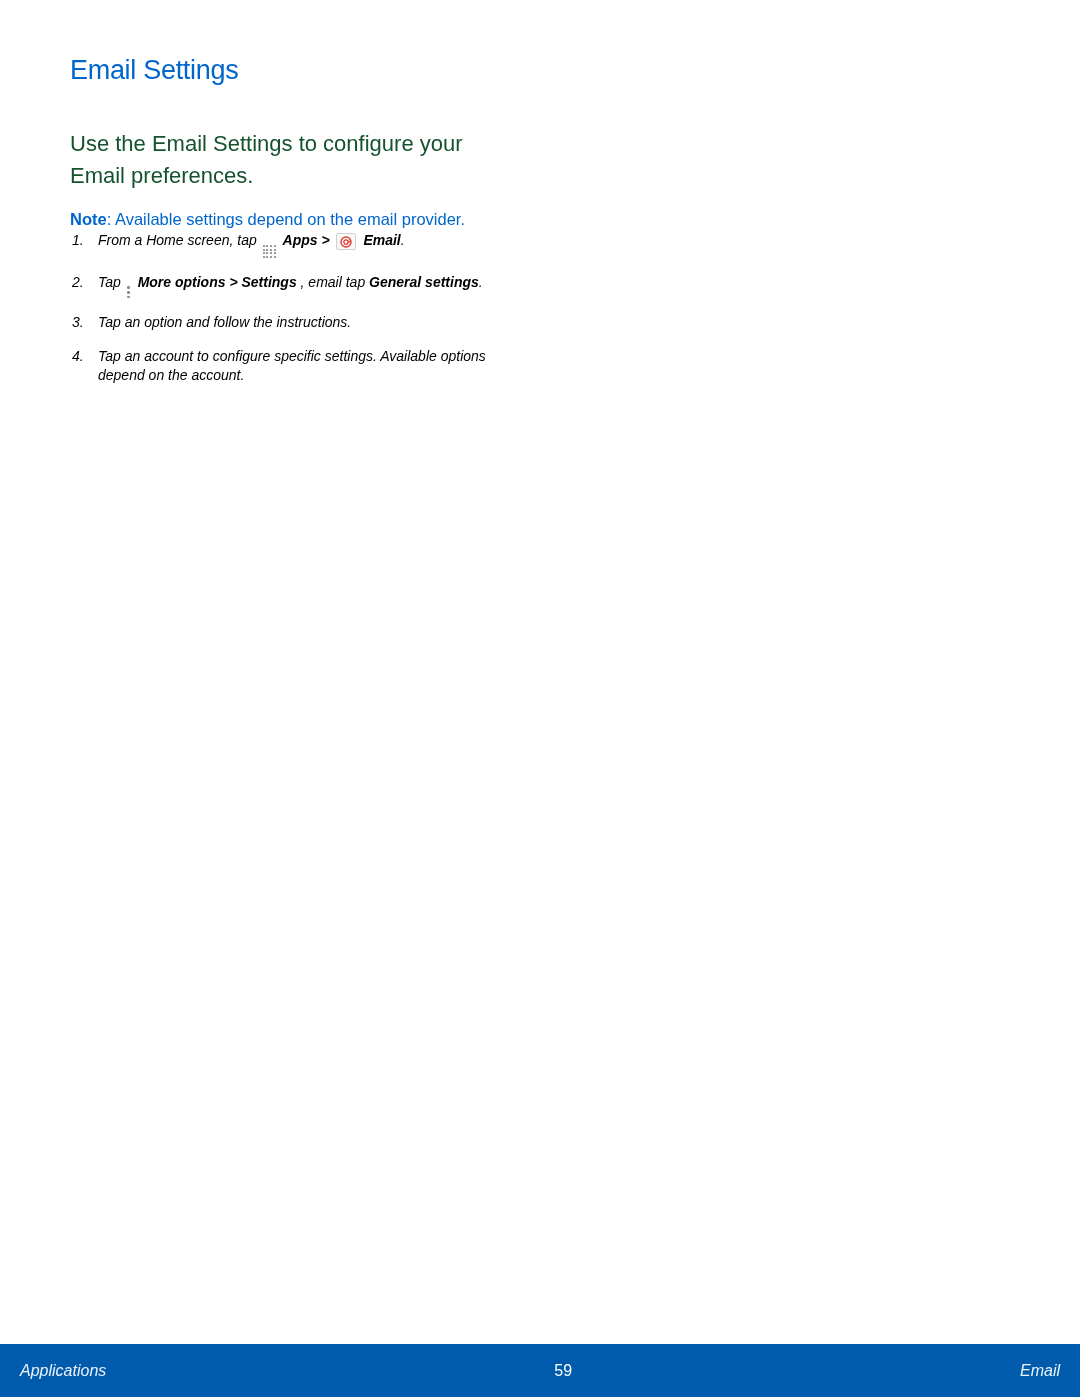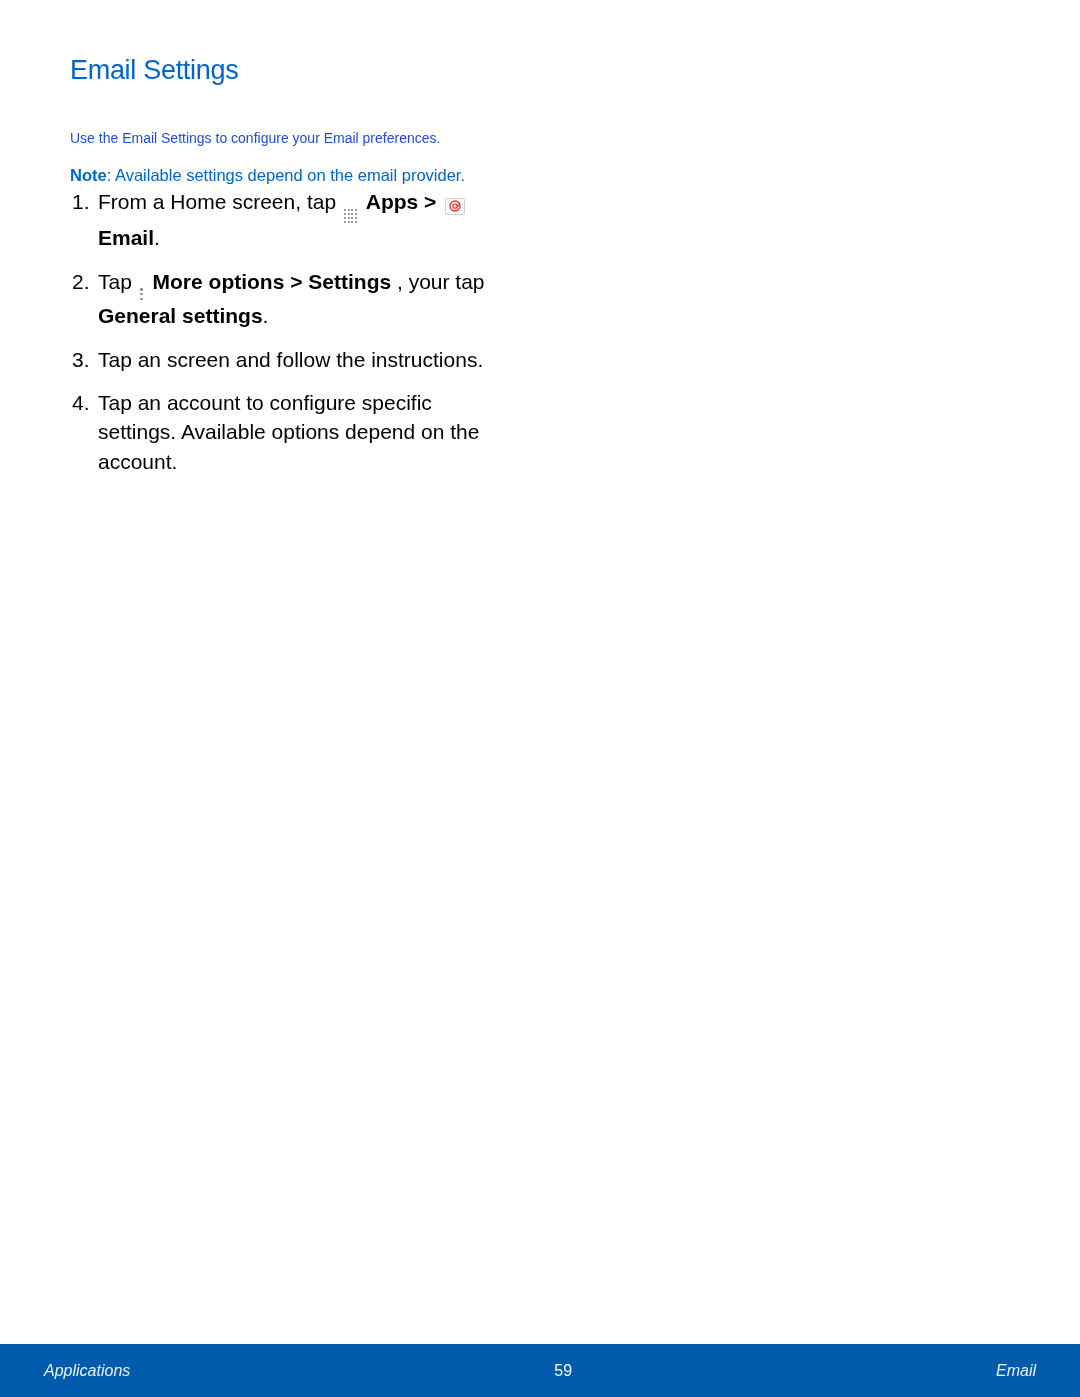--- a/index.html
+++ b/index.html
@@ -20,49 +20,50 @@
 
     .heading {
       color: #0066cc;
       font-size: 27px;
       font-weight: 400;
       margin-bottom: 36px;
       letter-spacing: -0.3px;
     }
 
     .intro-text {
-      font-size: 14px;
+      font-size: 22px;
       line-height: 1.45;
       margin-bottom: 18px;
-      color: #1d4ed8;
+      color: #14532d;
       margin-top: 42px;
     }
 
     .note-text {
       font-size: 16.5px;
       color: #0066cc;
       margin-bottom: 2px;
     }
 
     .note-label { font-weight: 700; }
 
     .steps {
       list-style: none;
       counter-reset: step;
       padding-left: 24px;
     }
 
     .steps li {
       counter-increment: step;
       position: relative;
-      font-size: 21px;
+      font-size: 14px;
       line-height: 1.4;
       margin-bottom: 14px;
       padding-left: 4px;
       color: #000;
+      font-style: italic;
     }
 
     .steps li::before {
       content: counter(step) ".";
       position: absolute;
       left: -22px;
       top: 0;
     }
 
     .bold { font-weight: 700; }
@@ -128,21 +129,21 @@
       position: absolute;
       left: 0;
       bottom: 0;
       width: 100%;
       height: 53px;
       background: #005bac;
       color: #ffffff;
       display: flex;
       align-items: center;
       justify-content: space-between;
-      padding: 0 44px;
+      padding: 0 20px;
       font-size: 16px;
     }
 
     .footer-left { font-style: italic; opacity: 0.92; }
     .footer-center { font-style: normal; }
     .footer-right { font-style: italic; opacity: 0.92; }
   </style>
 </head>
 <body>
 
@@ -189,25 +190,25 @@
       <span class="bold"> Email</span><span>.</span>
     </li>
 
     <li>
       <span>Tap </span>
       <span class="more-icon icon-inline">
         <span></span>
           <span></span>
           <span></span>
       </span>
-      <span class="bold">More options &gt; Settings </span><span>, your tap </span>
+      <span class="bold">More options &gt; Settings </span><span>, email tap </span>
       <span class="bold">General settings</span><span>.</span>
     </li>
 
-    <li>Tap an screen and follow the instructions.</li>
+    <li>Tap an option and follow the instructions.</li>
 
     <li>Tap an account to configure specific settings. Available options depend on the account.</li>
 
   </ol>
 
 </div>
 
 <div class="footer-bar">
   <div class="footer-left">Applications</div>
   <div class="footer-center">59</div>

